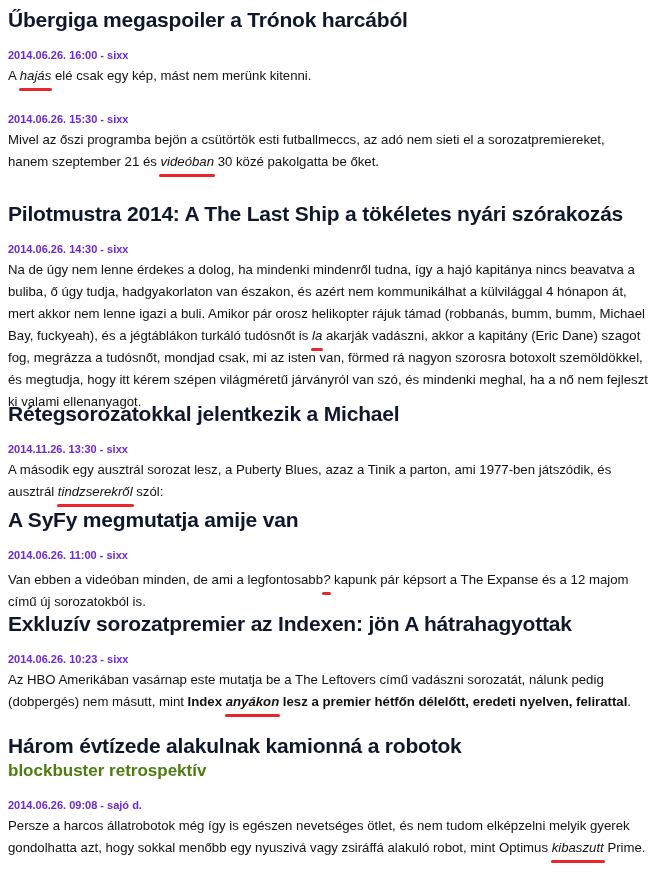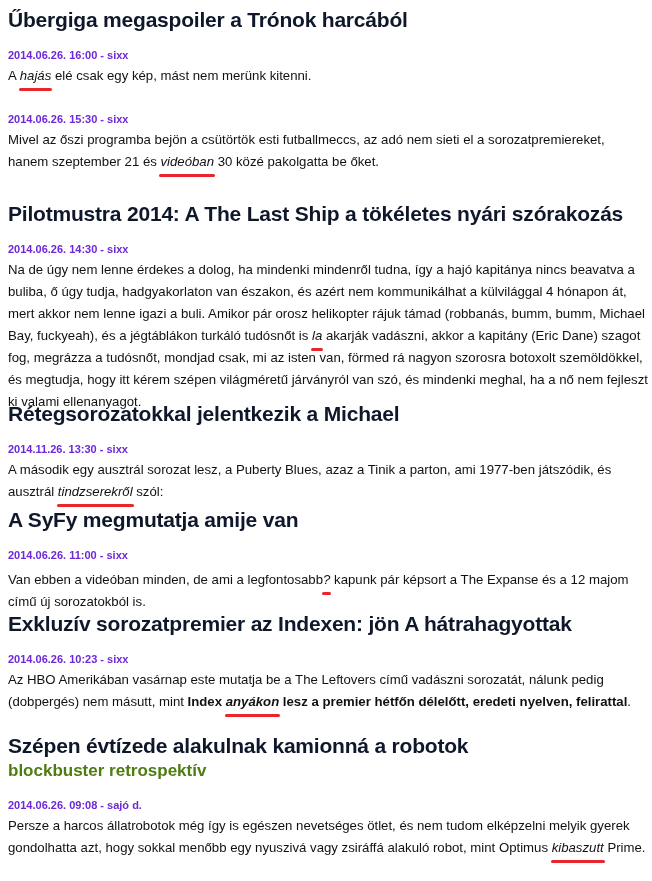--- a/index.html
+++ b/index.html
@@ -48,19 +48,19 @@
     <div class="lead" style="margin-top:4px;"><span>Van ebben a videóban minden, de ami a legfontosabb</span><span class="mark">?</span><span> kapunk pár képsort a The Expanse és a 12 majom című új sorozatokból is.</span></div>
   </div>
 
   <div class="article" style="top:611px;">
     <div class="title"><a>Exkluzív sorozatpremier az Indexen: jön A hátrahagyottak</a></div>
     <div class="meta">2014.06.26. 10:23 - sixx</div>
     <div class="lead"><span>Az HBO Amerikában vasárnap este mutatja be a The Leftovers című vadászni sorozatát, nálunk pedig (dobpergés) nem másutt, mint </span><span class="b">Index </span><span class="b mark">anyákon</span><span class="b"> lesz a premier hétfőn délelőtt, eredeti nyelven, felirattal</span><span>.</span></div>
   </div>
 
   <div class="article" style="top:733px;">
-    <div class="title"><a>Szépen évtízede alakulnak kamionná a robotok</a></div>
+    <div class="title"><a>Három évtízede alakulnak kamionná a robotok</a></div>
     <div class="subtitle">blockbuster retrospektív</div>
     <div class="meta">2014.06.26. 09:08 - sajó d.</div>
     <div class="lead"><span>Persze a harcos állatrobotok még így is egészen nevetséges ötlet, és nem tudom elképzelni melyik gyerek gondolhatta azt, hogy sokkal menőbb egy nyuszivá vagy zsiráffá alakuló robot, mint Optimus </span><span class="mark">kibaszutt</span><span> Prime.</span></div>
   </div>
 
 </div>
 
 </body></html>

